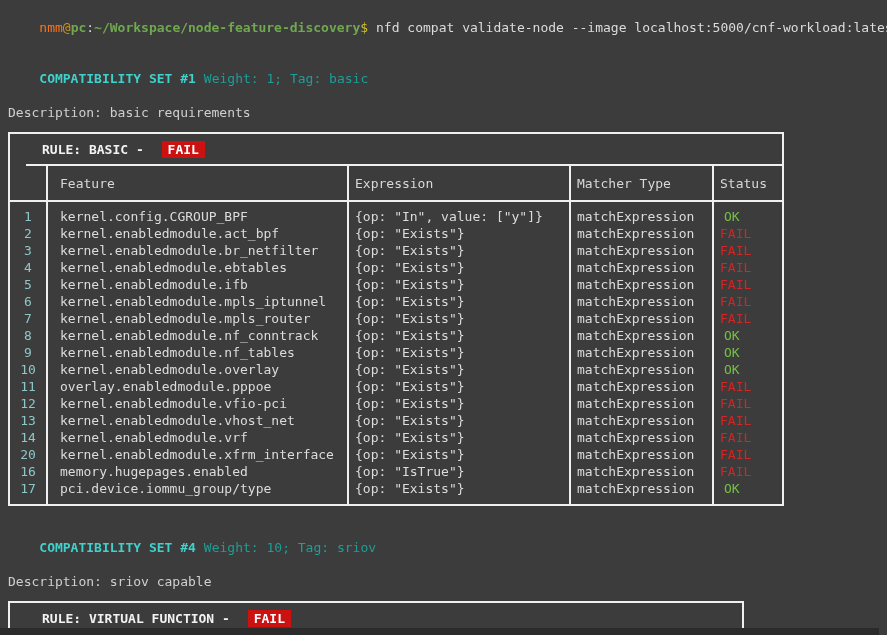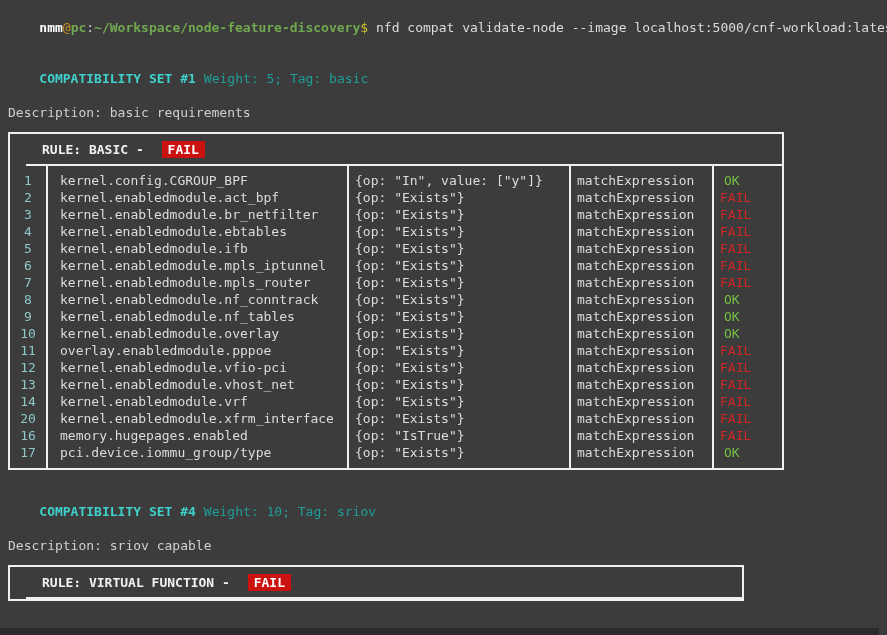--- a/index.html
+++ b/index.html
@@ -4,21 +4,21 @@
 <style>
   html,body{margin:0;padding:0;}
   body{
     width:887px;height:635px;overflow:hidden;
     background:#3c3c3c;
     font-family:"DejaVu Sans Mono","Liberation Mono",monospace;
     font-size:13px;color:#dcdcdc;
   }
   .terminal{position:relative;width:887px;height:635px;box-sizing:border-box;padding:2px 0 0 8px;}
   .line{line-height:17px;white-space:pre;}
-  .c-user{color:#ffffff;font-weight:bold;}
+  .c-user{color:#f97316;font-weight:normal;}
   .c-at{color:#c79122;}
   .c-host{color:#70a850;font-weight:bold;}
   .c-colon{color:#d8d8d8;}
   .c-path{color:#70a850;font-weight:bold;}
   .c-dollar{color:#cdc12e;}
   .c-cmd{color:#dcdcdc;margin-left:8px;}
   .set-title{color:#3fd1cb;font-weight:bold;}
   .set-meta{color:#1e9e98;margin-left:8px;}
   .desc{color:#d0d0d0;}
   .set2-gap{margin-top:16px;}
@@ -47,34 +47,41 @@
 </head>
 <body>
 
 <div class="terminal">
 
   <div class="line">
     <span class="c-user">nmm</span><span class="c-at">@</span><span class="c-host">pc</span><span class="c-colon">:</span><span class="c-path">~/Workspace/node-feature-discovery</span><span class="c-dollar">$</span><span class="c-cmd">nfd compat validate-node --image localhost:5000/cnf-workload:latest</span>
   </div>
 
   <div class="line">
-    <span class="set-title">COMPATIBILITY SET #1</span><span class="set-meta">Weight: 5; Tag: basic</span>
+    <span class="set-title">COMPATIBILITY SET #1</span><span class="set-meta">Weight: 1; Tag: basic</span>
   </div>
   <div class="line desc">Description: basic requirements</div>
 
   <div class="ctable t1">
     <div class="rule-row">
       <span>RULE: BASIC - </span>
       <span class="badge">FAIL</span>
     </div>
     <div class="tgrid">
       <div class="vline" style="left:36px"></div>
       <div class="vline" style="left:337px"></div>
       <div class="vline" style="left:559px"></div>
       <div class="vline" style="left:702px"></div>
+      <div class="thead">
+        <div class="cell-num"></div>
+        <div class="cell-feature">Feature</div>
+        <div class="cell-expr">Expression</div>
+        <div class="cell-matcher">Matcher Type</div>
+        <div class="cell-status">Status</div>
+      </div>
       <div class="tbody">
 
           <div class="trow">
             <div class="cell-num" data-val="1">1</div>
             <div class="cell-feature" data-val="kernel.config.CGROUP_BPF">kernel.config.CGROUP_BPF</div>
             <div class="cell-expr" data-val="{op: &quot;In&quot;, value: [&quot;y&quot;]}">{op: "In", value: ["y"]}</div>
             <div class="cell-matcher" data-val="matchExpression">matchExpression</div>
             <div class="cell-status" data-val="OK">OK</div>
           </div>
 

